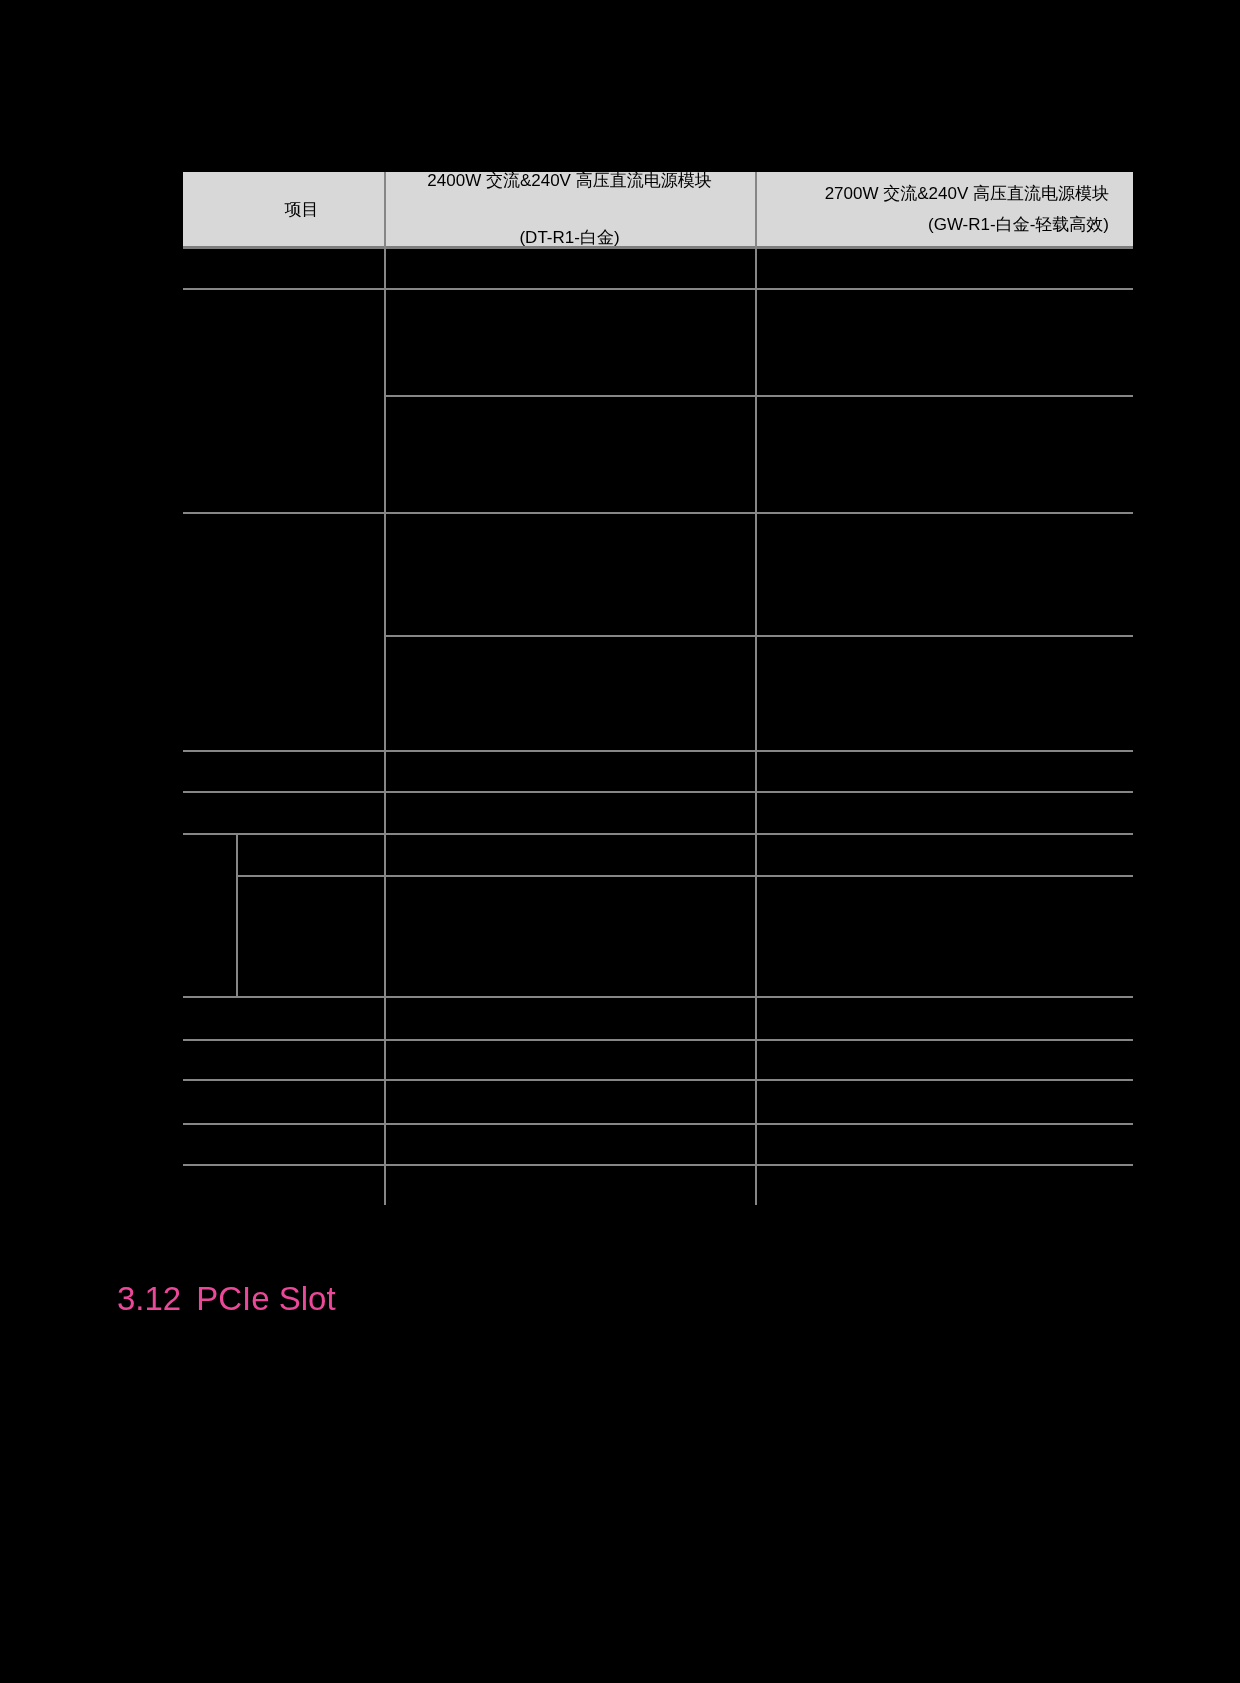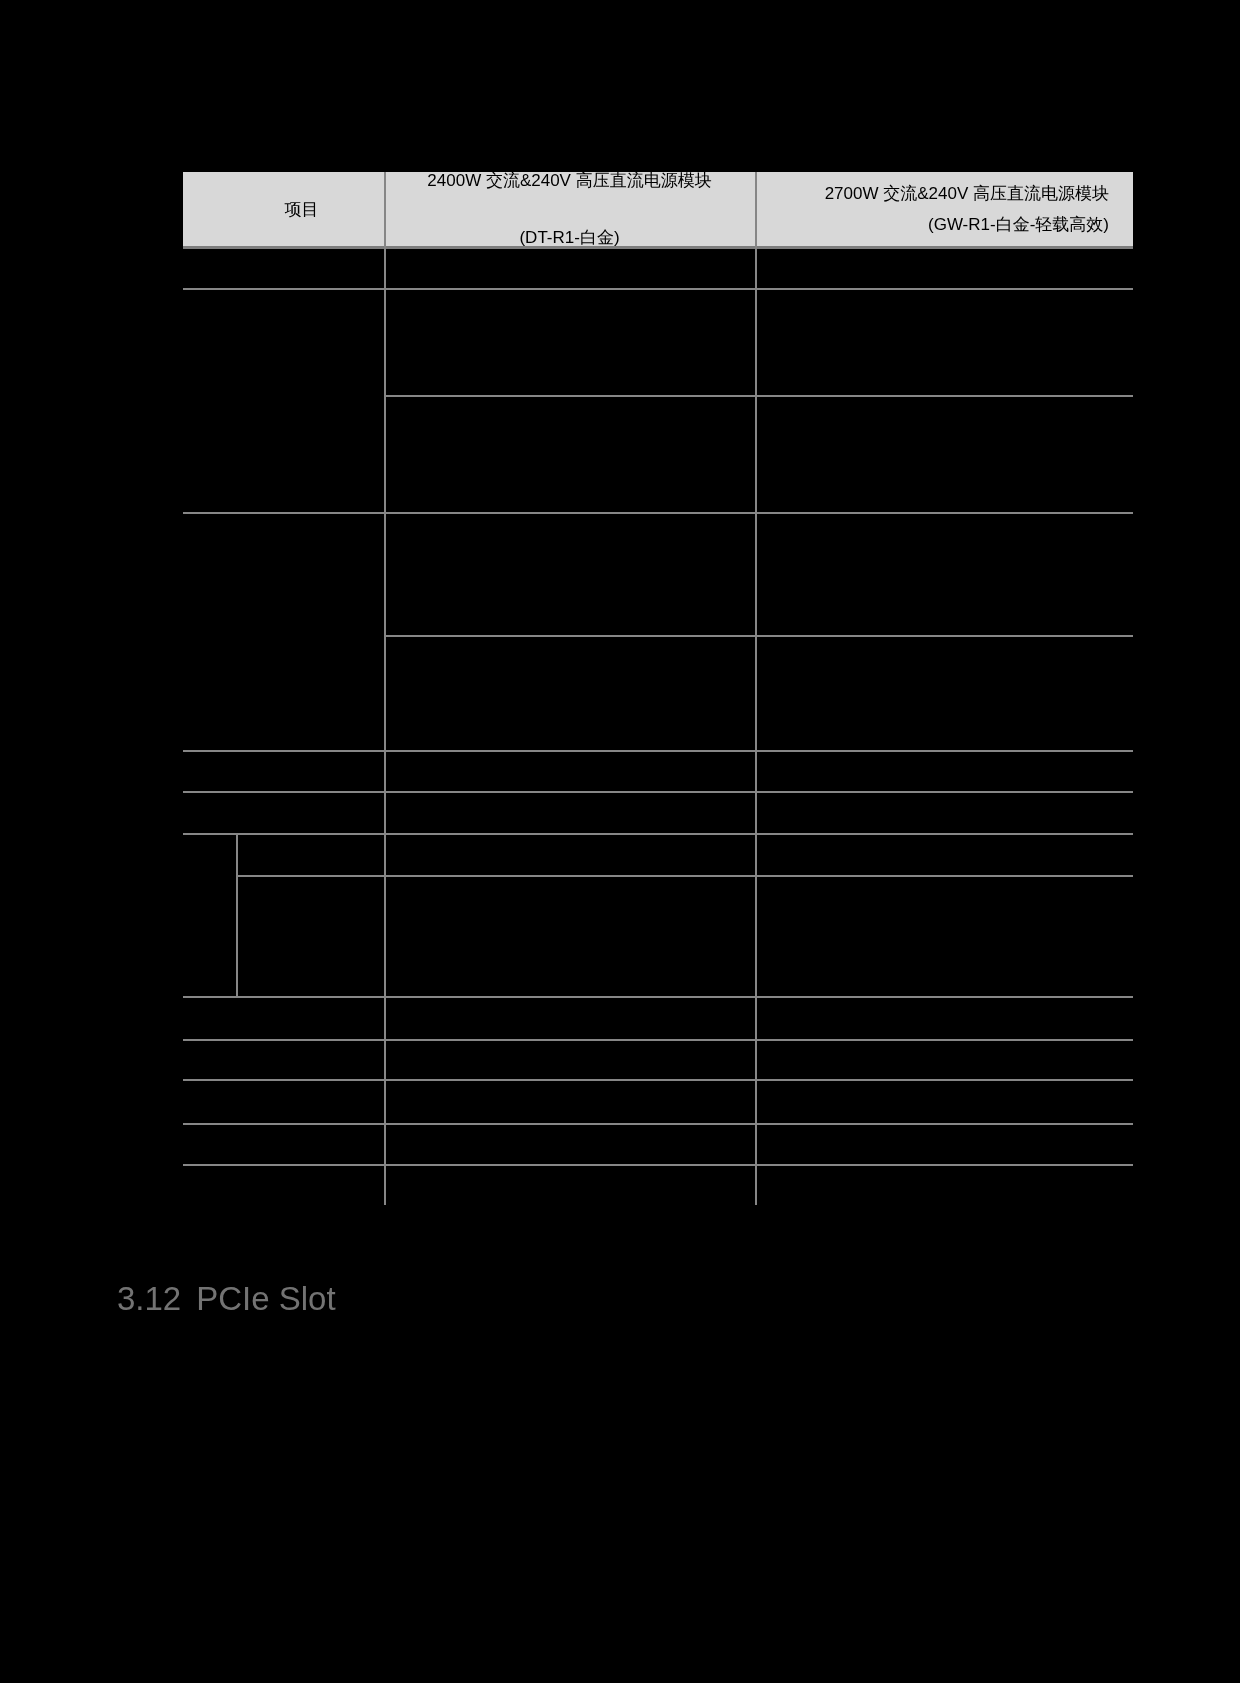--- a/index.html
+++ b/index.html
@@ -58,21 +58,21 @@
   }
   .vline {
     position: absolute;
     width: 2px;
     background: #868686;
   }
   .section-heading {
     position: absolute;
     left: 117px;
     top: 1281px;
-    color: #737373;
+    color: #ec4899;
     font-size: 33px;
     line-height: 36px;
     white-space: nowrap;
   }
   .section-heading .num { margin-right: 15px; }
 </style>
 </head>
 <body>
 
 <div class="page">

